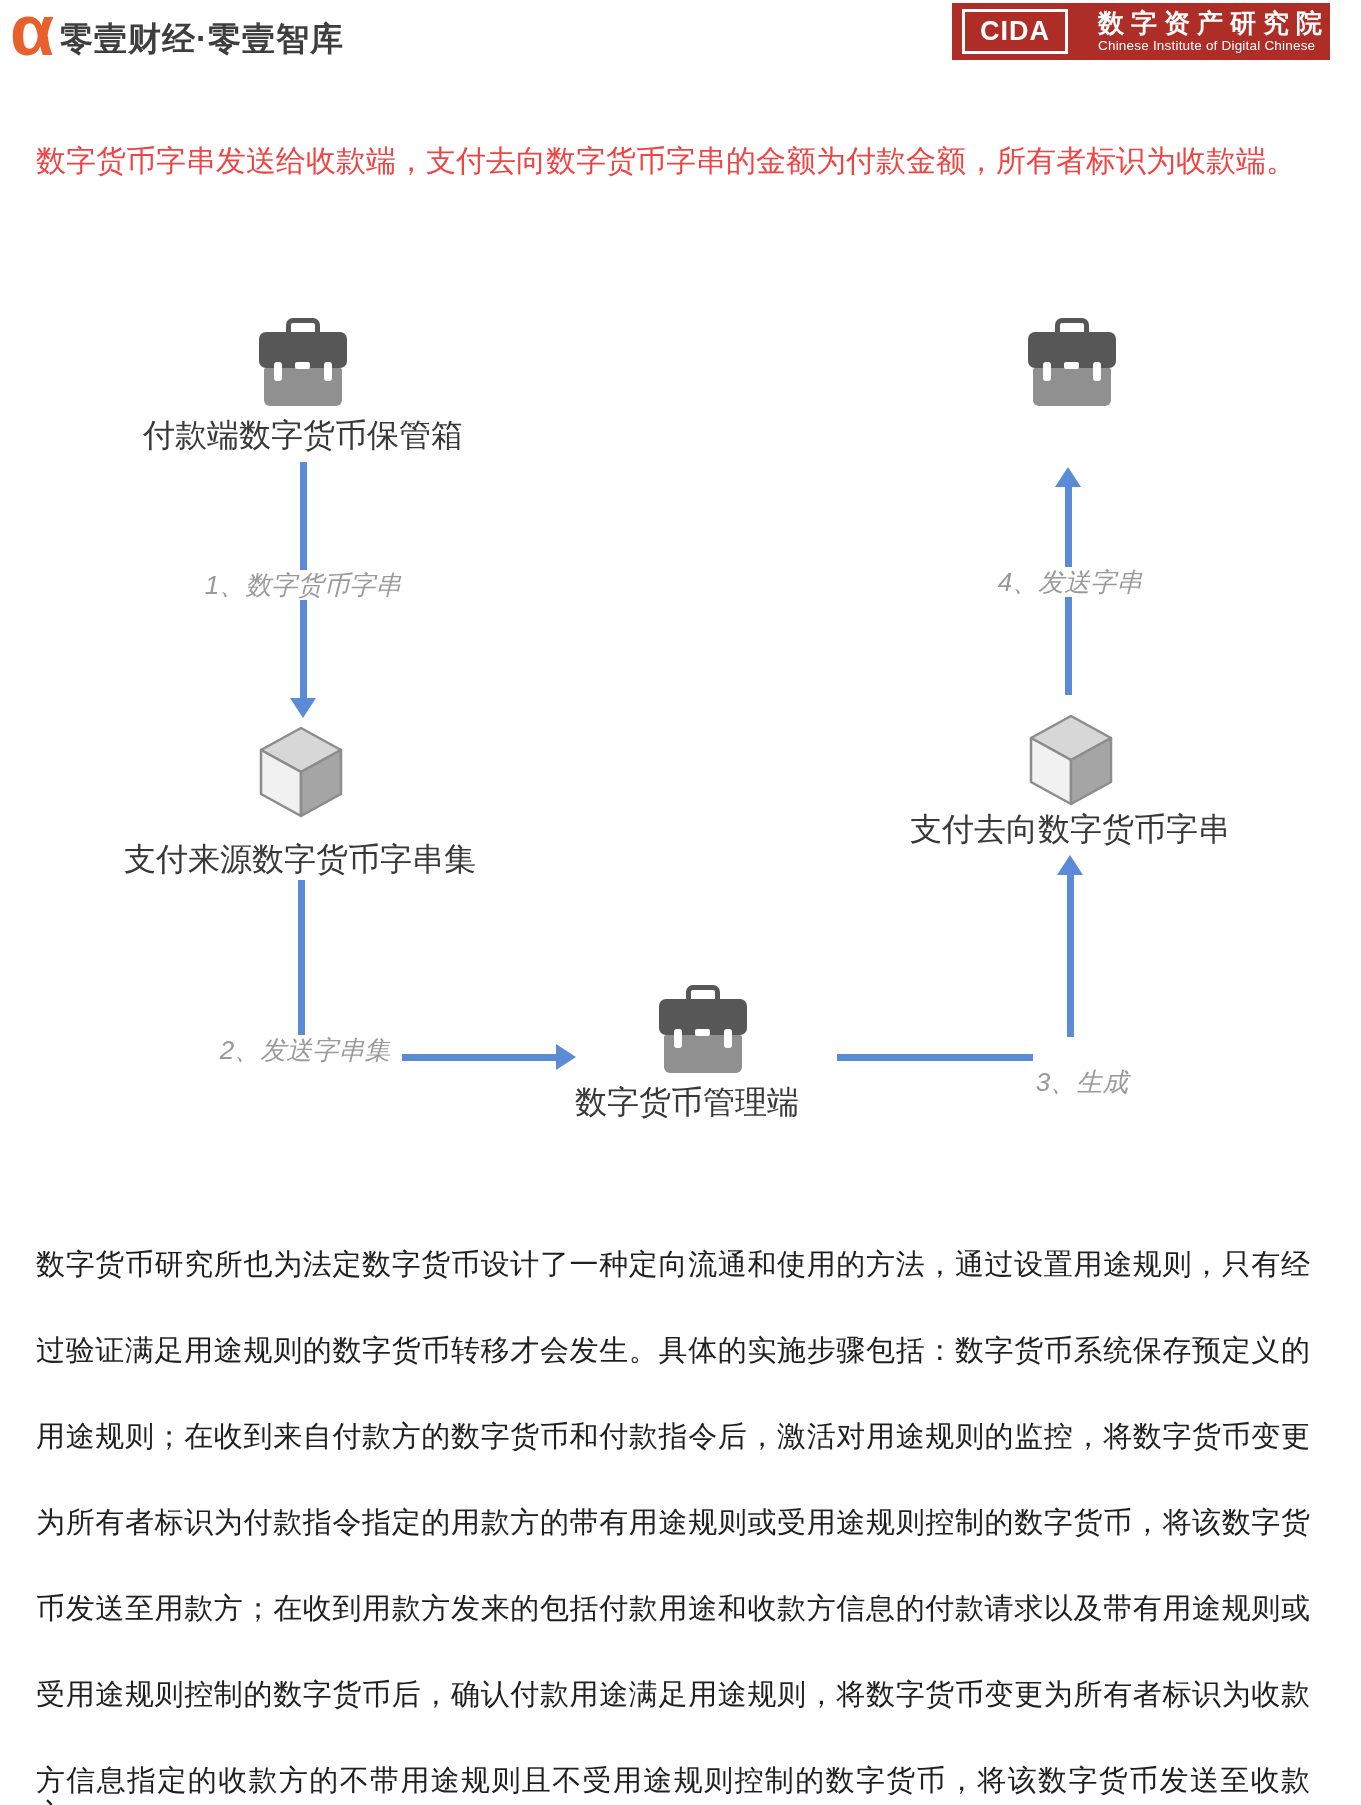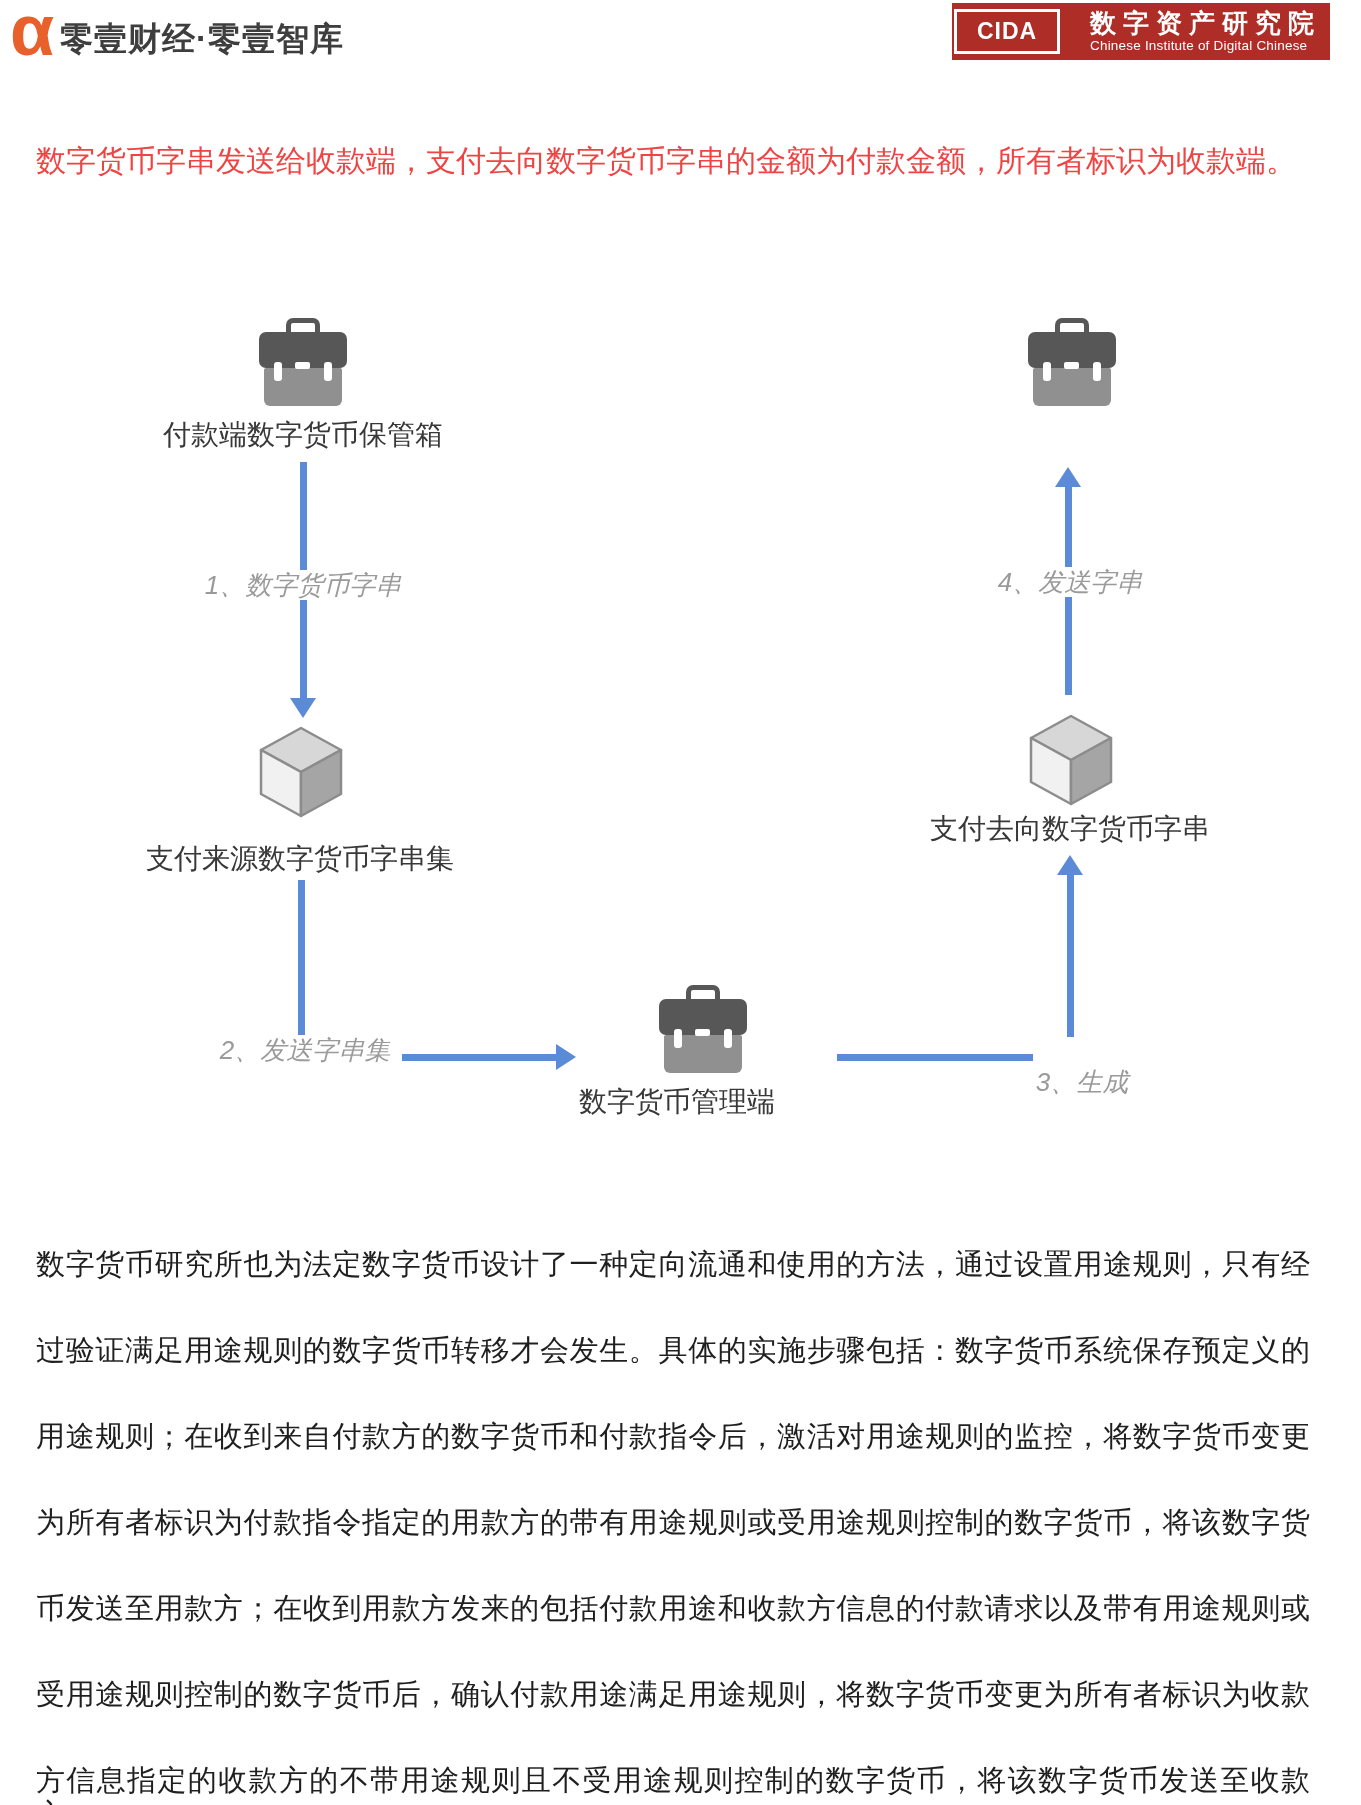--- a/index.html
+++ b/index.html
@@ -5,31 +5,31 @@
   * { margin:0; padding:0; box-sizing:border-box; }
   html,body { background:#ffffff; }
   body { font-family:"Liberation Sans", sans-serif; }
   .page { position:relative; width:1361px; height:1805px; background:#fff; overflow:hidden; }
 
   
   .logo-left { position:absolute; left:8px; top:8px; width:420px; height:60px; }
   .alpha { position:absolute; left:2px; top:-14px; font-size:72px; line-height:72px; font-weight:bold; color:#e8612c; }
   .wordmark { position:absolute; left:52px; top:12px; font-size:33px; line-height:38px; font-weight:bold; color:#3e3e3e; letter-spacing:1px; }
   .cida { position:absolute; left:952px; top:3px; width:378px; height:57px; background:#ae2e27; display:flex; flex-direction:row; align-items:center; }
-  .cida-box { margin-left:2px; width:106px; height:45px; border:3px solid #ffffff; color:#ffffff; font-weight:bold; font-size:23px; line-height:39px; text-align:center; letter-spacing:1px; }
+  .cida-box { margin-left:10px; width:106px; height:45px; border:3px solid #ffffff; color:#ffffff; font-weight:bold; font-size:27px; line-height:39px; text-align:center; letter-spacing:1px; }
   .cida-names { margin-left:30px; display:flex; flex-direction:column; }
   .cida-cn { color:#ffffff; font-weight:bold; font-size:26px; line-height:29px; letter-spacing:7px; white-space:nowrap; }
   .cida-en { color:#ffffff; font-size:13.5px; line-height:16px; letter-spacing:0.2px; white-space:nowrap; }
 
   
   .intro { position:absolute; left:36px; top:144px; width:1290px; font-size:30px; line-height:34px; color:#ef4444; white-space:nowrap; }
 
   
   .diagram { position:absolute; left:0; top:0; width:1361px; height:1245px; }
-  .node-label { position:absolute; width:400px; text-align:center; font-size:28px; line-height:38px; color:#383838; z-index:3; }
+  .node-label { position:absolute; width:400px; text-align:center; font-size:32px; line-height:38px; color:#383838; z-index:3; }
   .step-label { position:absolute; width:400px; text-align:center; font-style:italic; font-size:26px; line-height:34px; color:#9a9a9a; z-index:4; }
   .step-label span { background:#ffffff; padding:0 6px; }
   .vline { position:absolute; width:7px; background:#5b8bd6; z-index:1; }
   .hline { position:absolute; height:7px; background:#5b8bd6; z-index:1; }
   .ah-down { position:absolute; width:0; height:0; border-left:13px solid transparent; border-right:13px solid transparent; border-top:20px solid #5b8bd6; z-index:1; }
   .ah-up   { position:absolute; width:0; height:0; border-left:13px solid transparent; border-right:13px solid transparent; border-bottom:20px solid #5b8bd6; z-index:1; }
   .ah-right{ position:absolute; width:0; height:0; border-top:13px solid transparent; border-bottom:13px solid transparent; border-left:20px solid #5b8bd6; z-index:1; }
 
   
   .briefcase { position:absolute; width:88px; height:88px; z-index:2; }
@@ -95,21 +95,21 @@
     <div class="ah-right" style="left:556px; top:1044px;"></div>
 
     <div class="briefcase" style="left:659px; top:985px;">
       <div class="bc-handle"></div>
       <div class="bc-flap"></div>
       <div class="bc-body"></div>
       <div class="bc-strap s-left"></div>
       <div class="bc-strap s-right"></div>
       <div class="bc-clasp"></div>
     </div>
-    <div class="node-label" style="left:477px; top:1083px;">数字货币管理端</div>
+    <div class="node-label" style="left:487px; top:1083px;">数字货币管理端</div>
 
     <div class="hline" style="left:837px; top:1054px; width:196px;"></div>
     <div class="step-label" style="left:932px; top:1037px; width:300px;margin-top:28px;"><span>3、生成</span></div>
     <div class="vline" style="left:1067px; top:875px; height:162px;"></div>
     <div class="ah-up" style="left:1057px; top:855px;"></div>
 
     <div class="node-label" style="left:870px; top:810px;">支付去向数字货币字串</div>
     <svg class="cube" style="left:1027px; top:714px;" width="88" height="94" viewBox="0 0 88 94">
       <polygon points="44,2 84,24 44,46 4,24" fill="#d7d7d7" stroke="#8c8c8c" stroke-width="2.5" stroke-linejoin="round"></polygon>
       <polygon points="4,24 44,46 44,90 4,68" fill="#f1f1f1" stroke="#8c8c8c" stroke-width="2.5" stroke-linejoin="round"></polygon>

